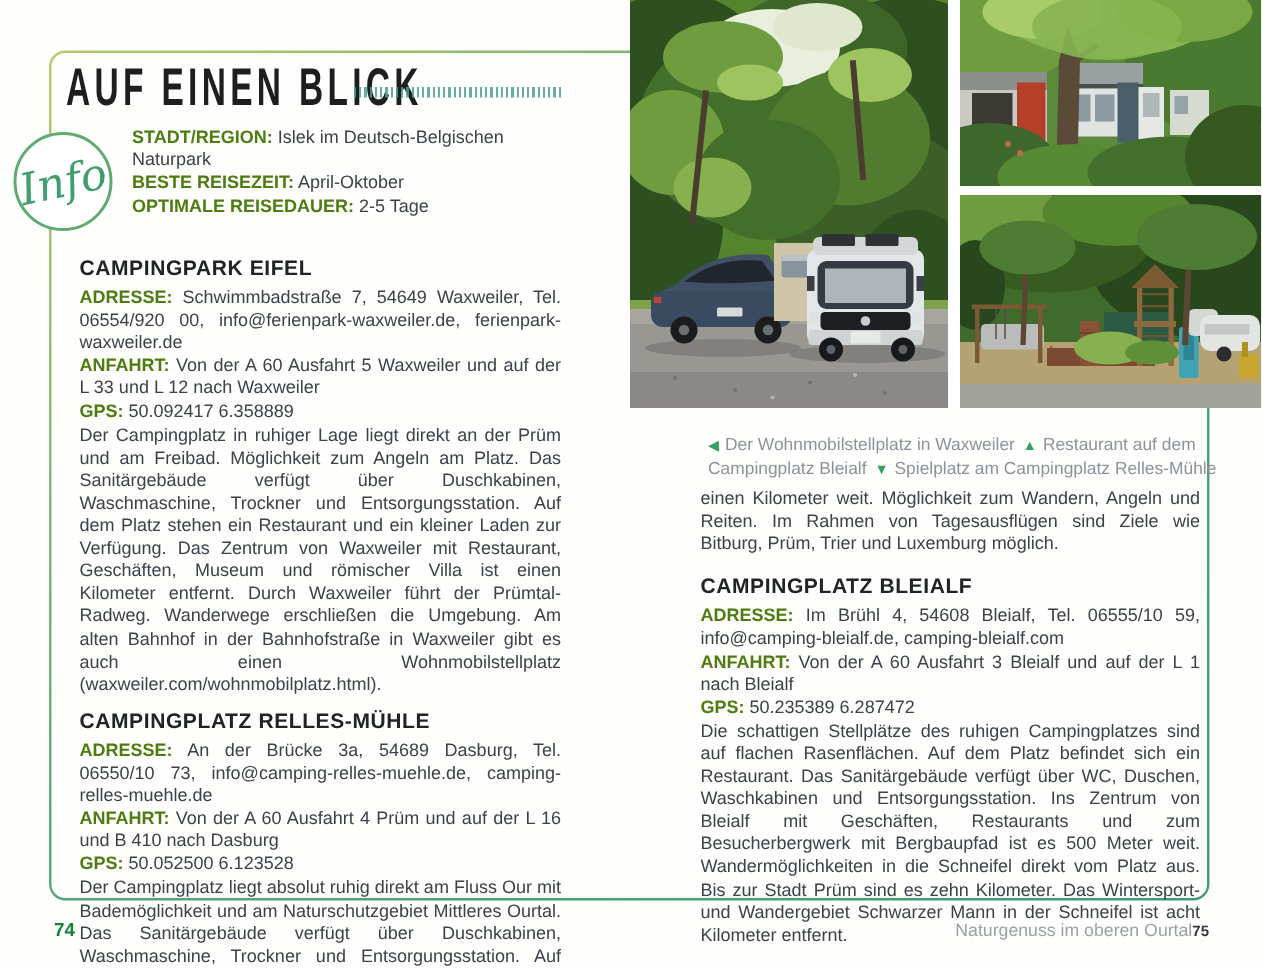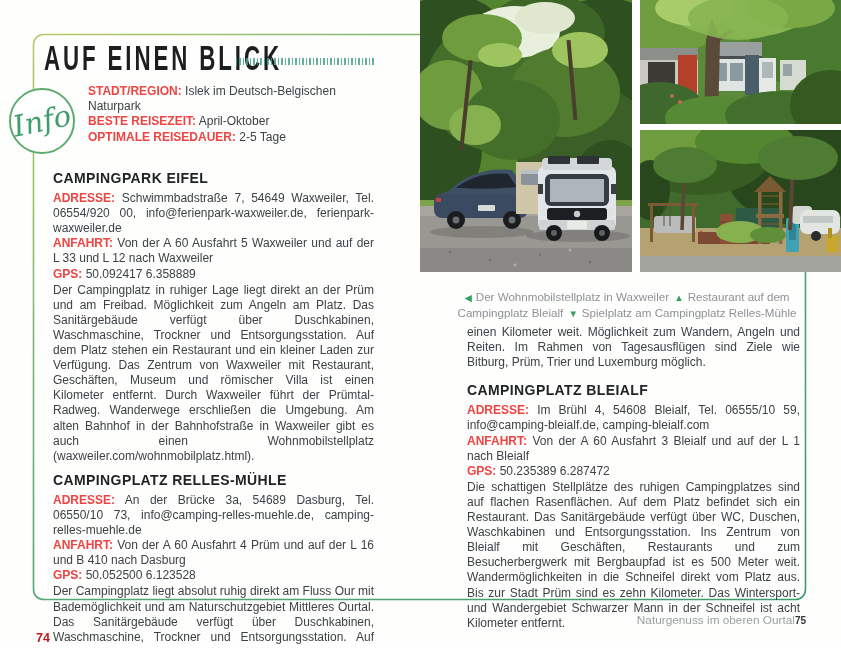--- a/index.html
+++ b/index.html
@@ -17,46 +17,46 @@
   
   .stamp{position:absolute;left:9px;top:88px;width:62px;height:62px;border-radius:50%;
          border:2px solid #5faa6e;background:#fff;z-index:4;display:flex;align-items:center;
          justify-content:center;box-shadow:0 0 0 2px #ffffff inset;}
   .stamp span{font-family:"DejaVu Serif",serif;font-style:italic;font-size:29px;
          color:#3f9e6b;transform:rotate(-12deg);line-height:1;}
   
   .info-block{position:absolute;left:88px;top:84px;width:292px;z-index:3;
          font-size:12px;line-height:15.2px;}
   .info-block p{margin:0;}
-  .lbl{font-weight:700;color:#ef4444;}
+  .lbl{font-weight:700;color:#4d7c0f;}
   
   .col{position:absolute;z-index:3;font-size:12px;line-height:15.1px;text-align:justify;}
   .col-left{left:53px;top:171px;width:321px;}
   .col-right{left:467px;top:325px;width:333px;}
   .camp-heading{font-size:14px;font-weight:700;color:#212426;letter-spacing:.4px;
          margin:0 0 5px 0;text-align:left;}
   .detail p{margin:0;}
   .desc{margin:1px 0 0 0;}
   .sec2{margin-top:9px;}
   .sec3{margin-top:13px;}
   .cont{margin:0;}
   
   .photos{position:absolute;left:420px;top:0;width:421px;height:272px;background:#ffffff;z-index:2;}
   .photo{position:absolute;overflow:hidden;}
   .photo-left{left:0;top:0;width:212px;height:272px;}
   .photo-tr{left:220px;top:0;width:201px;height:124px;}
   .photo-br{left:220px;top:130px;width:201px;height:142px;}
   
-  .caption{position:absolute;left:455px;top:277px;width:344px;z-index:3;
-         font-size:11.6px;line-height:15px;color:#8d9298;text-align:center;}
+  .caption{position:absolute;left:472px;top:277px;width:344px;z-index:3;
+         font-size:11.6px;line-height:15px;color:#8d9298;text-align:left;}
   .cap-arrow{color:#36a15e;font-size:9.5px;margin:0 4px 0 2px;}
   .cap-arrow:first-child{margin-left:0;}
   
-  .folio-left{position:absolute;left:36px;top:631px;z-index:3;font-size:12.5px;
-         font-weight:700;color:#b91c1c;text-align:center;}
+  .folio-left{position:absolute;left:36px;top:613px;z-index:3;font-size:12.5px;
+         font-weight:700;color:#15803d;text-align:center;}
   .folio-right{position:absolute;right:35px;top:613px;z-index:3;display:flex;
          align-items:baseline;}
   .folio-right .chapter{font-size:11.8px;color:#9aa0a4;}
   .folio-right .num{font-size:10px;font-weight:700;color:#34383a;}
 </style>
 </head>
 <body>
 
 <div class="page">
 

